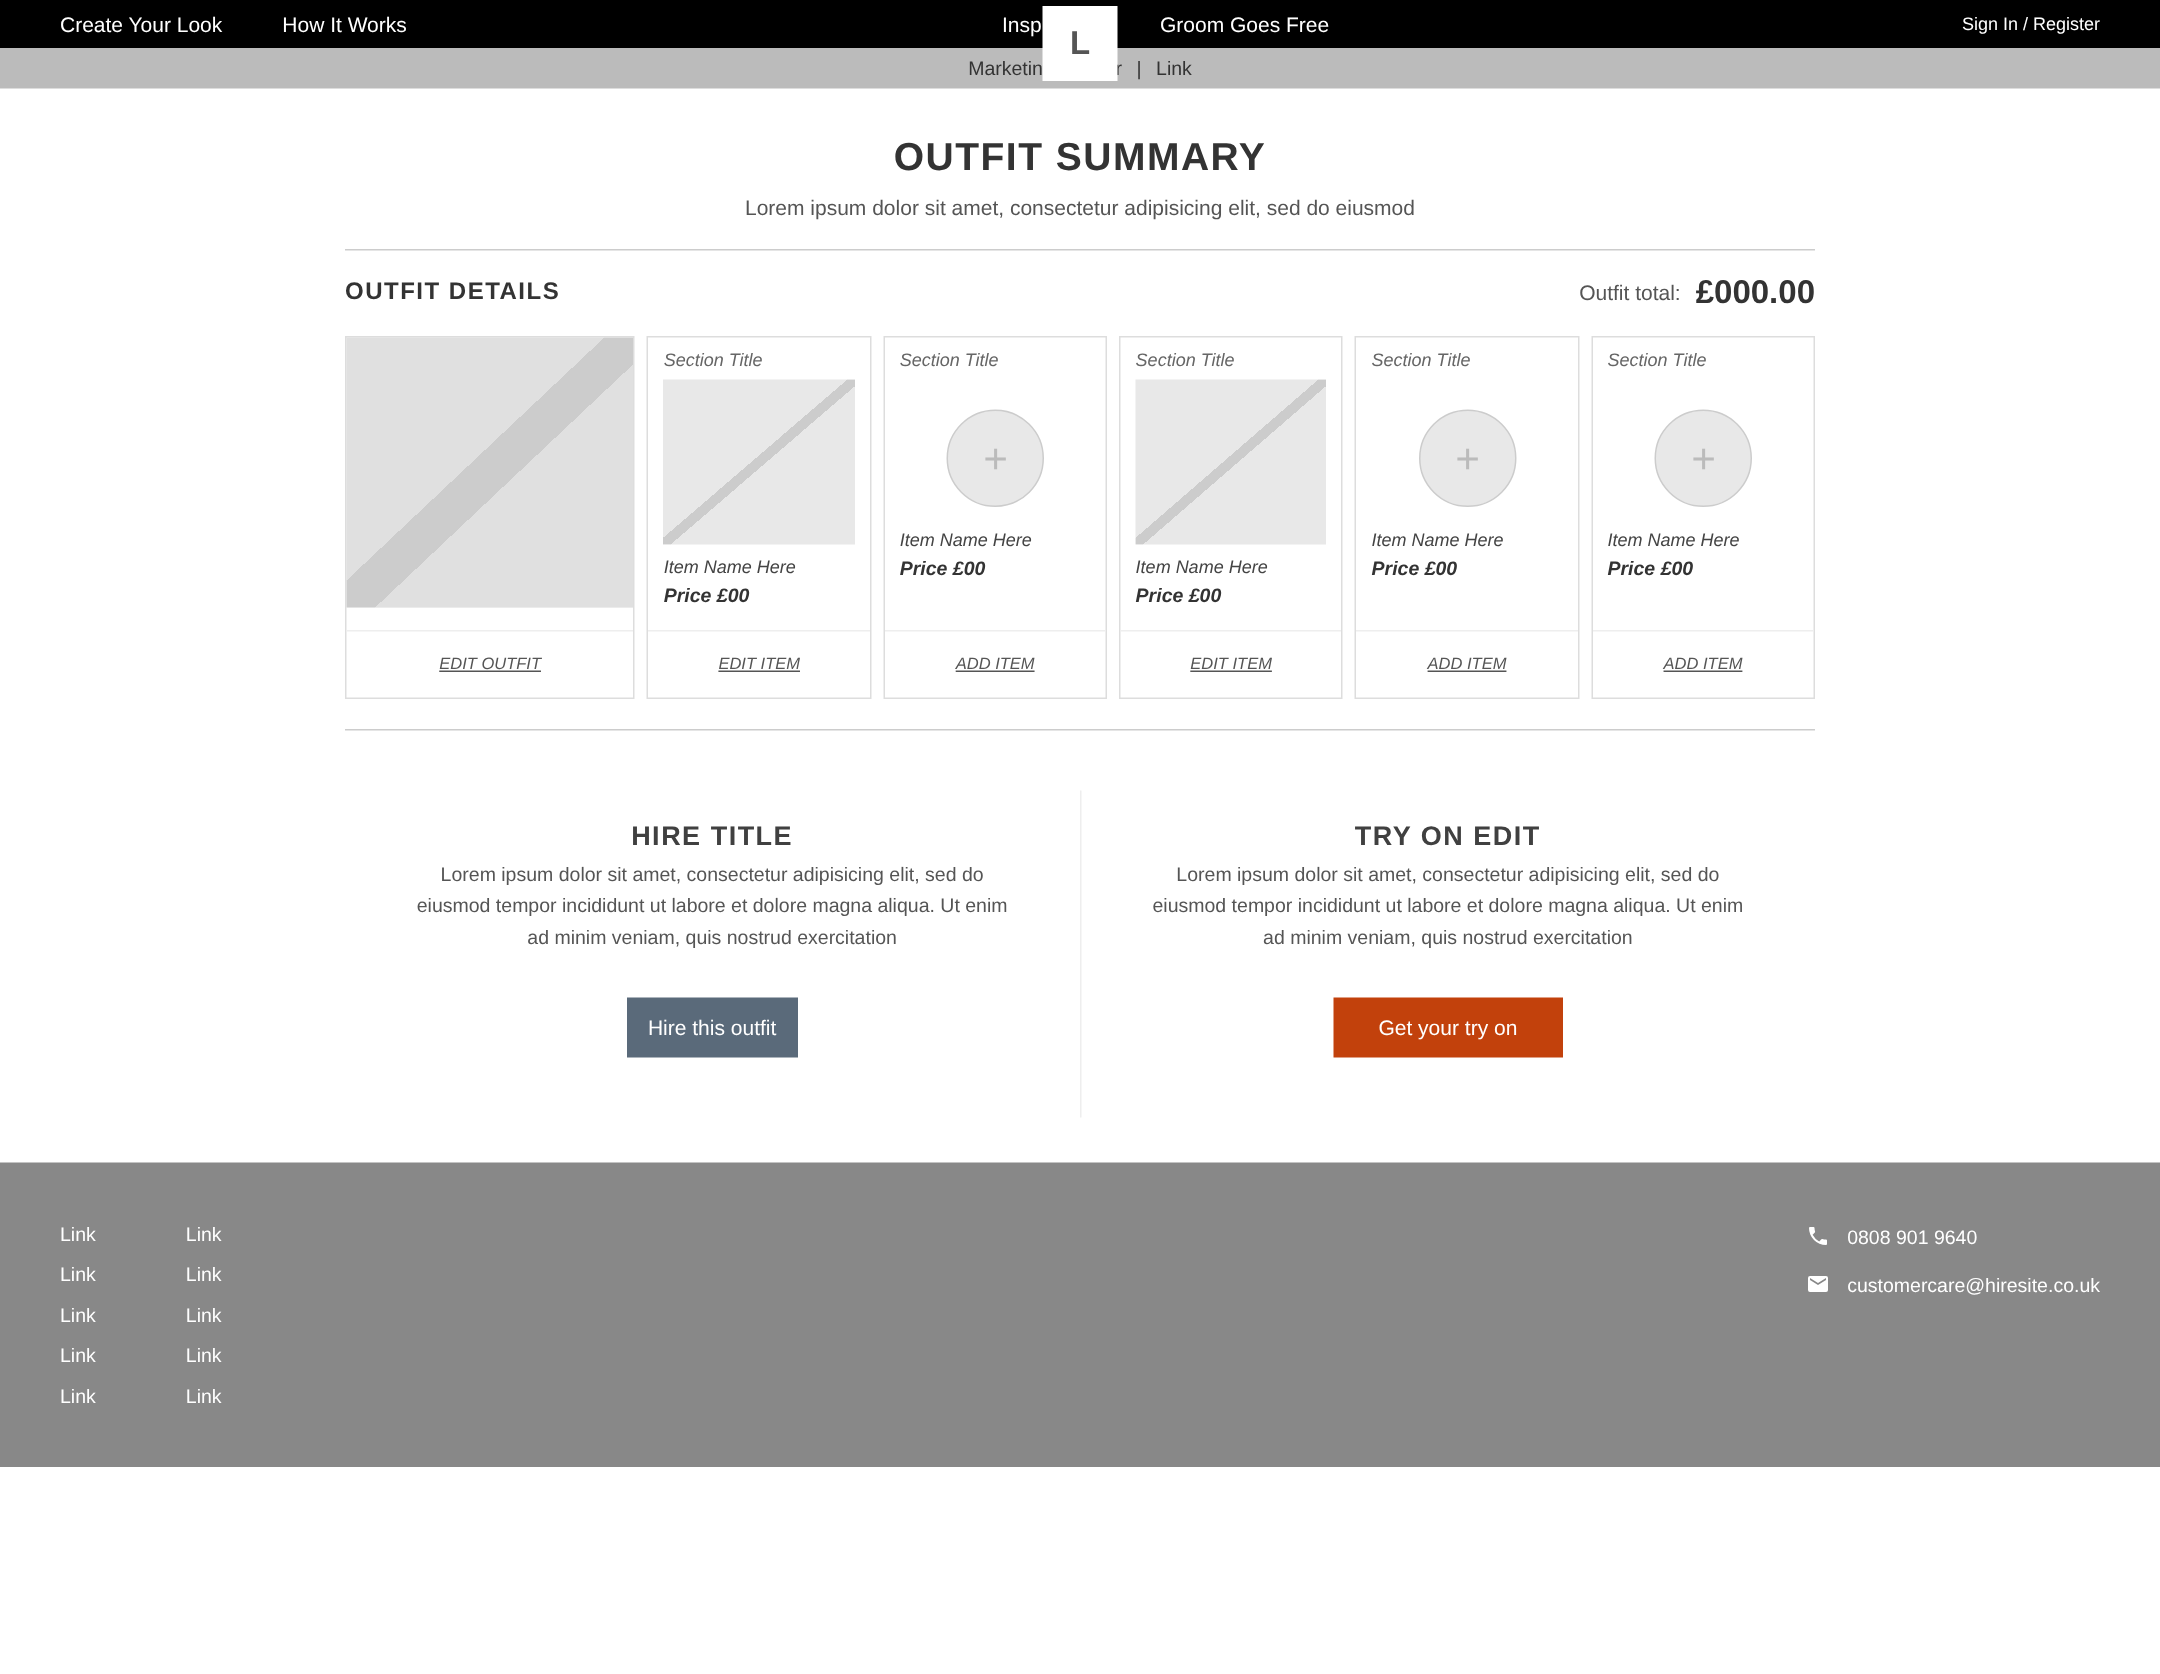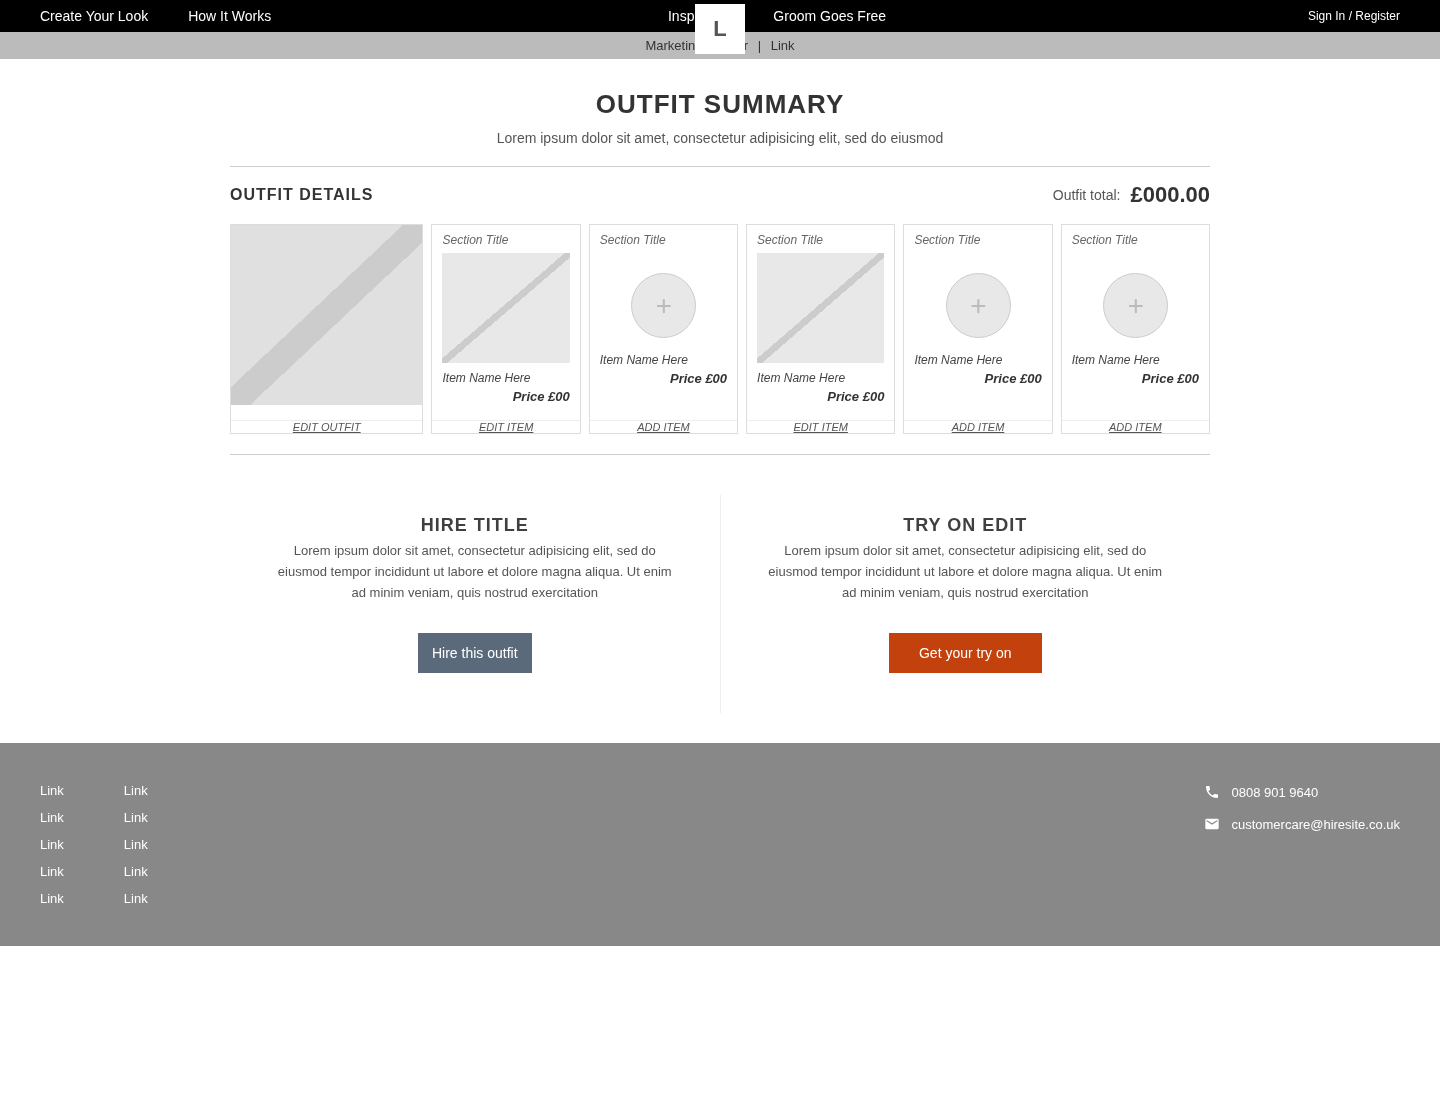--- a/index.html
+++ b/index.html
@@ -39,22 +39,22 @@
 
     
     .item-card-main .card-image { height: 180px; background: #e0e0e0; position: relative; overflow: hidden; }
     .card-image-placeholder { width: 100%; height: 100%; background: #e0e0e0; position: relative; }
     .card-image-placeholder::after { content: ''; position: absolute; top: 0; left: 0; right: 0; bottom: 0; background: linear-gradient(to bottom right, transparent 45%, #ccc 45%, #ccc 55%, transparent 55%); }
     .plus-icon { font-size: 28px; color: #bbb; }
 
     .card-body { padding: 8px 10px; flex: 1; display: flex; flex-direction: column; }
     .card-section-title { font-size: 12px; color: #666; margin-bottom: 6px; }
     .card-item-name { font-size: 12px; color: #444; margin-bottom: 4px; }
-    .card-price { font-size: 13px; font-weight: bold; color: #333; margin-bottom: 8px; text-align: right; }
-    .card-action { font-size: 11px; color: #555; text-decoration: underline; cursor: pointer; text-align: center; padding: 0 0; border-top: 1px solid #eee; margin-top: auto; }
+    .card-price { font-size: 13px; font-weight: bold; color: #333; margin-bottom: 8px; }
+    .card-action { font-size: 11px; color: #555; text-decoration: underline; cursor: pointer; text-align: center; padding: 16px 0; border-top: 1px solid #eee; margin-top: auto; }
 
     
     .hire-tryon-section { display: flex; gap: 0; border-top: 1px solid #ccc; padding-top: 40px; margin-top: 20px; }
     .hire-col, .tryon-col { flex: 1; text-align: center; padding: 20px 40px 40px; }
     .hire-col { border-right: 1px solid #eee; }
     .section-subtitle { font-size: 18px; font-weight: bold; letter-spacing: 1px; color: #404040; margin-bottom: 5px; }
     .section-desc { font-size: 13px; color: #555; line-height: 1.6; margin-bottom: 30px; }
     .btn-hire { background: #5a6a7a; color: #fff; border: none; padding: 12px 14px; font-size: 14px; cursor: pointer; }
     .btn-tryon { background: #c2410c; color: #fff; border: none; padding: 12px 30px; font-size: 14px; cursor: pointer; }
 

